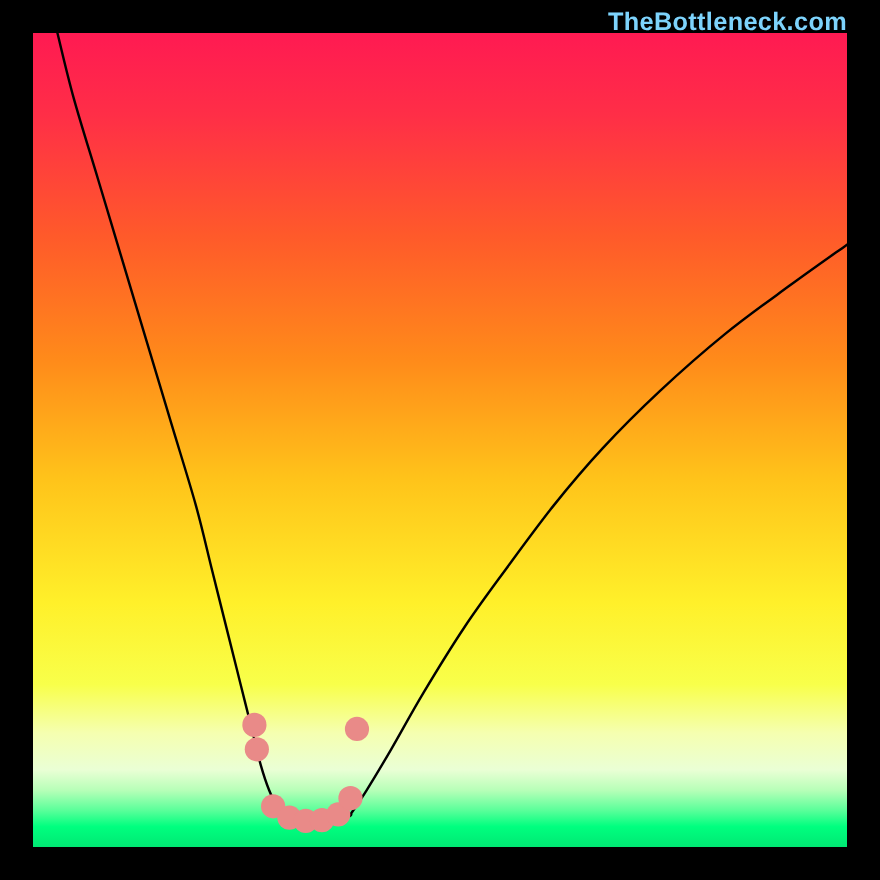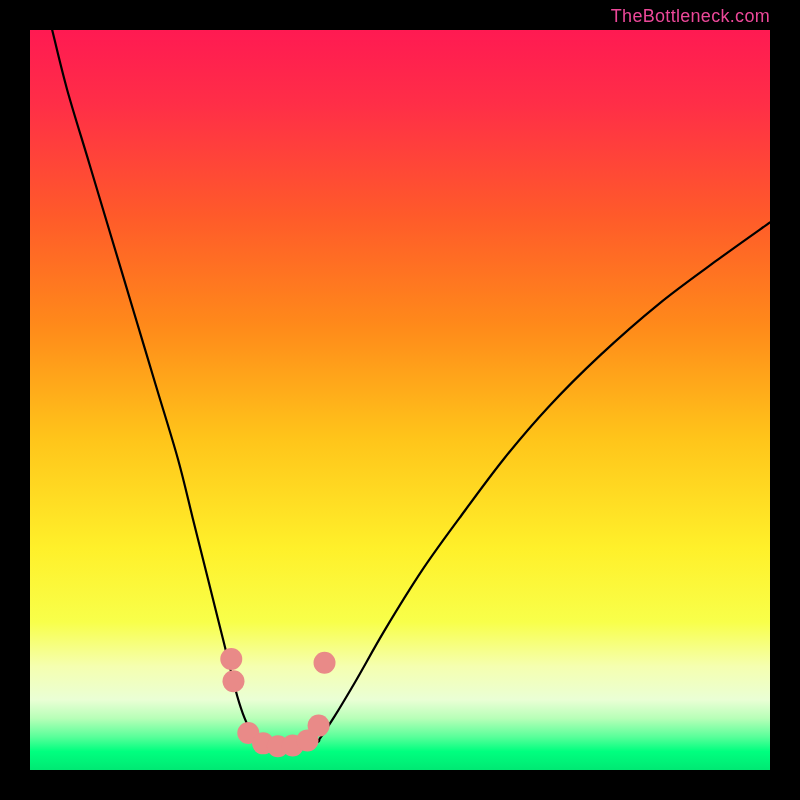--- a/index.html
+++ b/index.html
@@ -31,23 +31,23 @@
     position: absolute;
     top: 0;
     left: 0;
     width: 100%;
     height: 100%;
   }
   .watermark {
     position: absolute;
     top: 6px;
     right: 30px;
-    color: #ec4899;
-    font-size: 18px;
-    font-weight: 400;
+    color: #7dd3fc;
+    font-size: 23px;
+    font-weight: 700;
     letter-spacing: 0.3px;
   }
   svg.curve {
     position: absolute;
     top: 0;
     left: 0;
     width: 100%;
     height: 100%;
   }
 </style>

